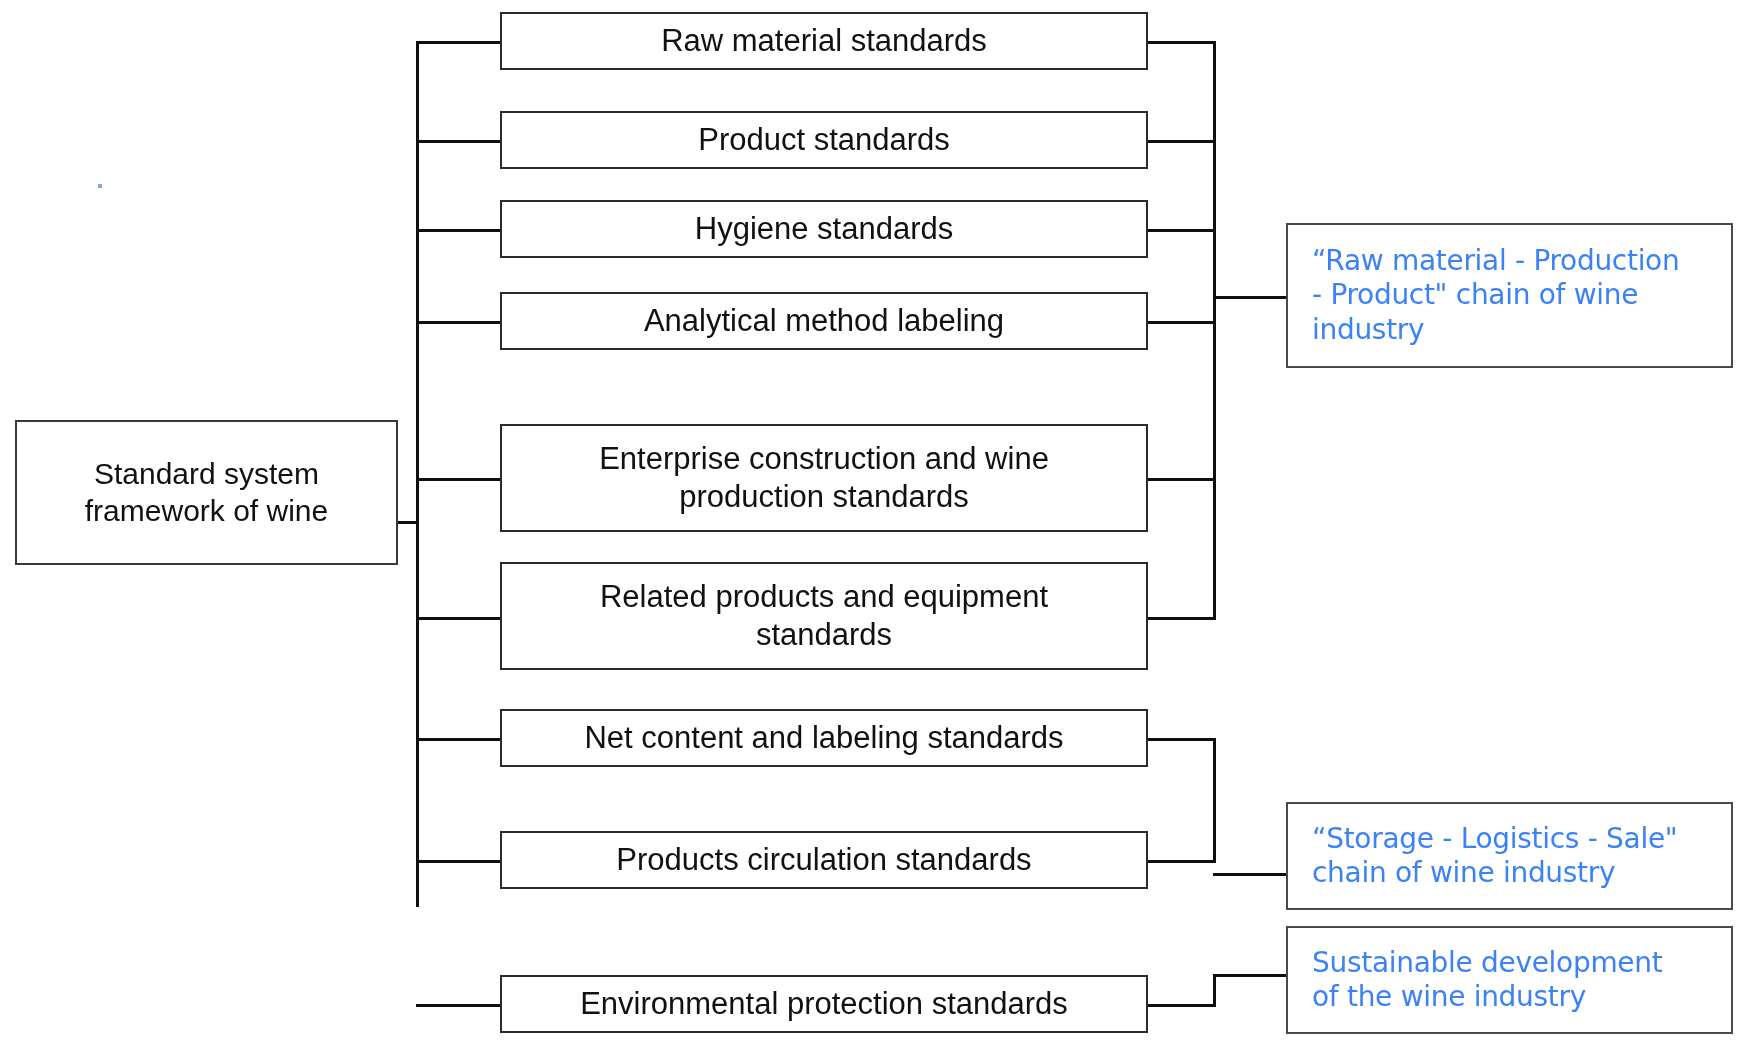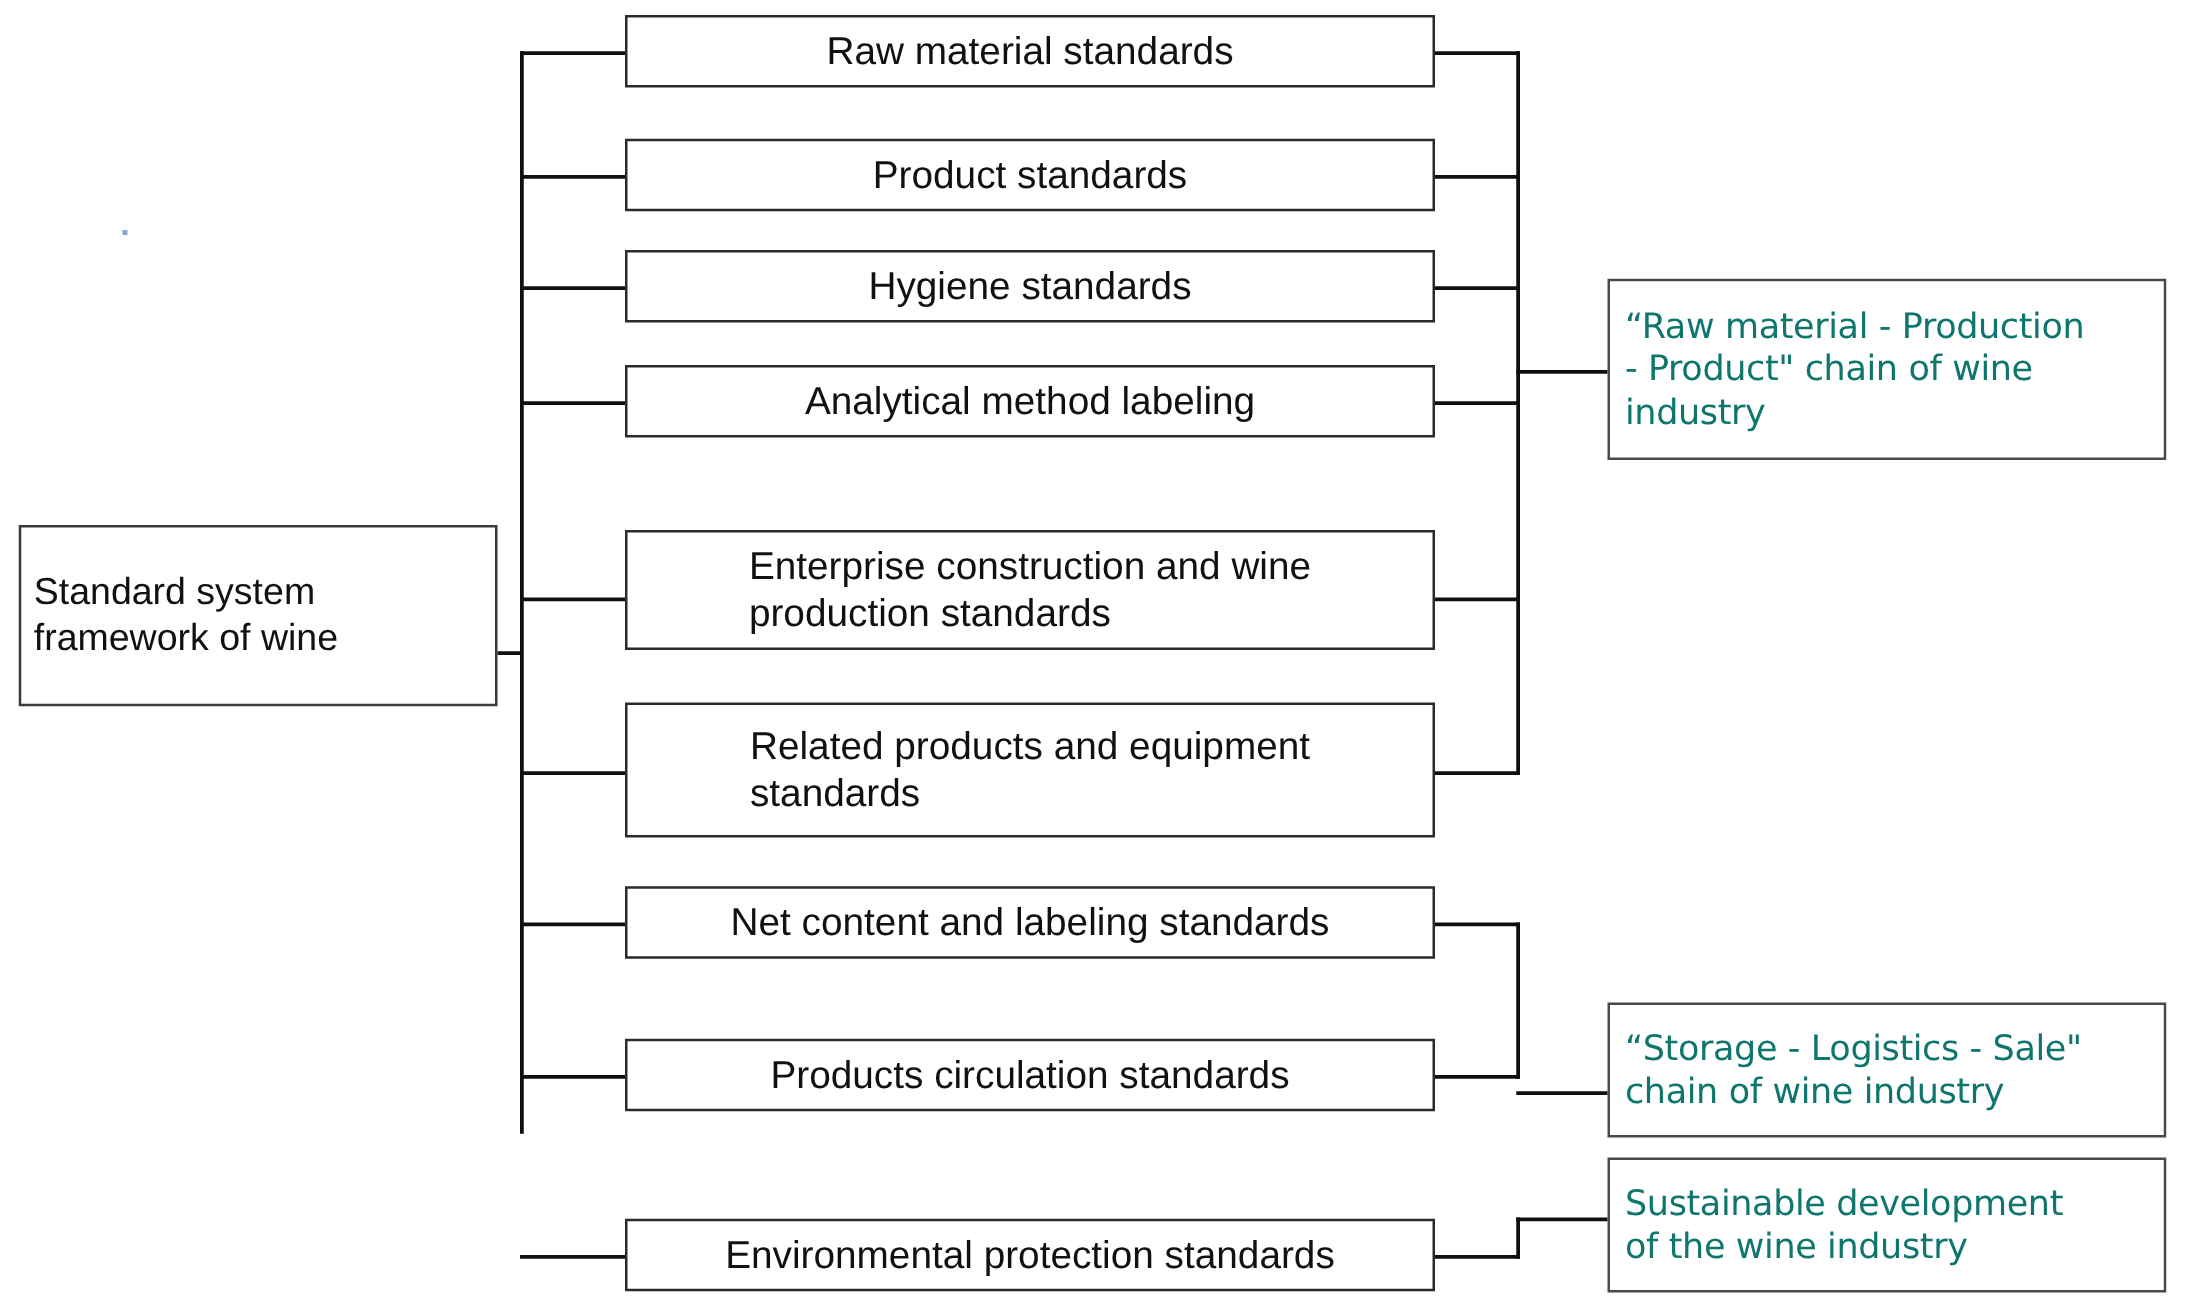--- a/index.html
+++ b/index.html
@@ -18,43 +18,43 @@
     background: #ffffff;
     overflow: hidden;
   }
   .node {
     position: absolute;
     border: 2px solid #2b2b2b;
     background: #ffffff;
     display: flex;
     align-items: center;
     justify-content: center;
-    text-align: left;
+    text-align: center;
     color: #111111;
     line-height: 1.22;
     padding: 16px 10px;
     z-index: 2;
   }
   .node.root {
     font-size: 30px;
     border-width: 2px;
     border-color: #3a3a3a;
   }
   .node.mid {
     font-size: 31px;
     white-space: pre-line;
   }
   .node.out {
     font-size: 28px;
     justify-content: flex-start;
     text-align: left;
     white-space: pre-line;
     align-items: center;
-    padding: 4px 6px 4px 12px;
-    color: #0f766e;
+    padding: 4px 6px 4px 24px;
+    color: #3b82f6;
     border-color: #4a4a4a;
     font-family: "DejaVu Sans", sans-serif;
     letter-spacing: -0.3px;
   }
   .wire {
     position: absolute;
     background: #0f0f0f;
     z-index: 1;
   }
   .wire.h { height: 3px; }
@@ -112,21 +112,21 @@
 wine</div>
 
   <div class="node mid" style="left:500px; top:12px;  width:648px; height:58px;">Raw material standards</div>
 
   <div class="node mid" style="left:500px; top:200px; width:648px; height:58px;">Hygiene standards</div>
 
   <div class="node mid" style="left:500px; top:111px; width:648px; height:58px;">Product standards</div>
 
   <div class="node mid" style="left:500px; top:292px; width:648px; height:58px;">Analytical method labeling</div>
 
-  <div class="node mid" style="left:500px; top:424px; width:648px; height:96px;">Enterprise construction and wine
+  <div class="node mid" style="left:500px; top:424px; width:648px; height:108px;">Enterprise construction and wine
 production standards</div>
 
   <div class="node mid" style="left:500px; top:562px; width:648px; height:108px;">Related products and equipment
 standards</div>
 
   <div class="node mid" style="left:500px; top:831px; width:648px; height:58px;">Products circulation standards</div>
 
   <div class="node mid" style="left:500px; top:709px; width:648px; height:58px;">Net content and labeling standards</div>
 
   <div class="node mid" style="left:500px; top:975px; width:648px; height:58px;">Environmental protection standards</div>

